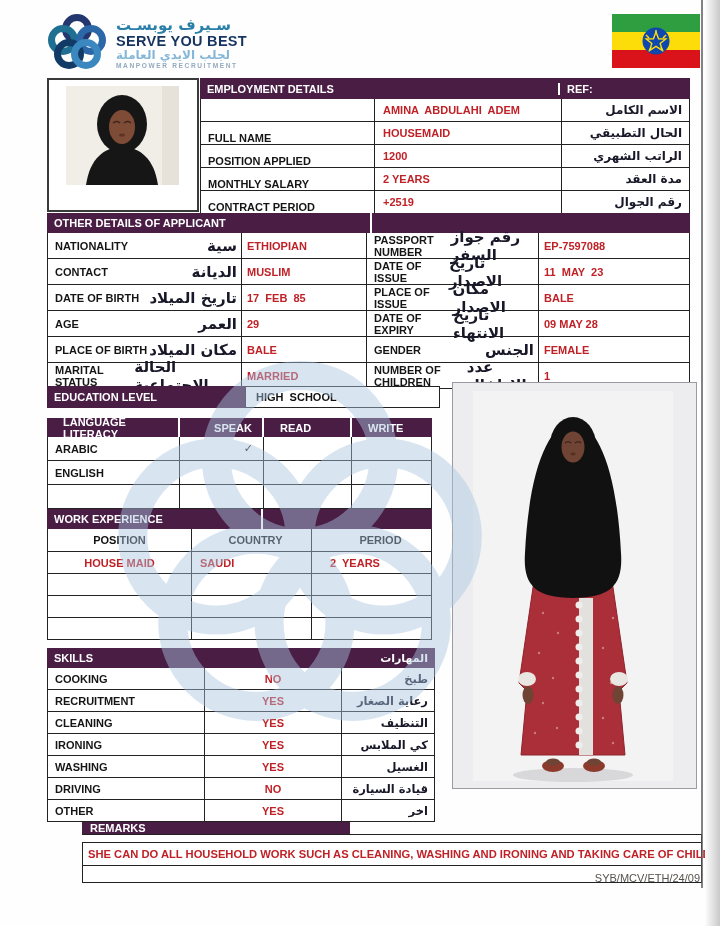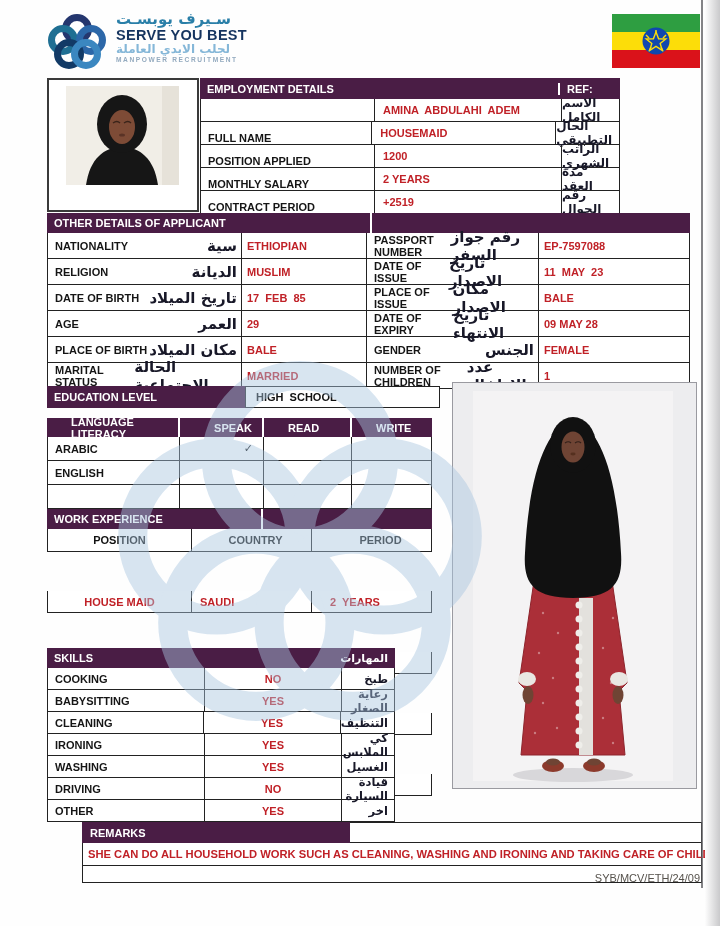--- a/index.html
+++ b/index.html
@@ -1,38 +1,38 @@
 <!DOCTYPE html>
 <html><head>
 <meta charset="utf-8">
 <style>
   html,body{margin:0;padding:0;background:#e9e9e9;}
   .page{position:relative;width:720px;height:926px;background:#fefefe;overflow:hidden;
         font-family:"Liberation Sans",sans-serif;color:#111;}
   .abs{position:absolute;}
   
-  .logo{left:46px;top:12px;display:flex;align-items:flex-start;gap:8px;}
+  .logo{left:46px;top:12px;display:flex;align-items:center;gap:8px;}
   .logo-text{display:flex;flex-direction:column;line-height:1.05;}
   .logo-ar-title{font-family:"DejaVu Sans",sans-serif;color:#2a7fa8;font-weight:bold;font-size:15px;}
   .logo-en-title{color:#15345f;font-weight:bold;font-size:14.5px;letter-spacing:.3px;}
   .logo-ar-sub{font-family:"DejaVu Sans",sans-serif;color:#85b7d8;font-size:12px;font-weight:bold;}
   .logo-en-sub{color:#93aabf;font-size:6.6px;font-weight:bold;letter-spacing:1.6px;margin-top:1px;}
   
   .flag{left:612px;top:14px;width:88px;height:54px;}
   
   .photo-box{left:47px;top:78px;width:148px;height:130px;background:#fff;border:2px solid #3a3a3a;}
   .photo-box svg{position:absolute;left:17px;top:6px;}
   
   .bar{background:#4a1d45;color:#fff;font-weight:bold;font-size:11px;display:flex;align-items:center;}
   .cell{display:flex;align-items:center;font-size:11px;box-sizing:border-box;}
   .lbl{font-weight:bold;color:#151515;}
   .val{color:#c02127;font-weight:bold;white-space:pre;}
   .ar{font-family:"DejaVu Sans",sans-serif;font-weight:bold;color:#181828;}
   
-  .emp{left:200px;top:78px;width:420px;}
+  .emp{left:200px;top:78px;width:490px;}
   .emp .bar{height:21px;}
   .emp-row{display:flex;height:22px;border-left:1.5px solid #222;border-right:1.5px solid #222;border-bottom:1px solid #222;background:#fff;}
   .emp .c1{width:173px;padding-left:7px;margin-top:39px;}
   .emp .c2{width:187px;padding-left:8px;border-left:1px solid #222;}
   .emp .c3{flex:1;justify-content:flex-end;padding-right:7px;border-left:1px solid #222;font-size:12px;}
   
   .other{left:47px;top:213px;width:643px;}
   .other .bar{height:20px;}
   .oth-row{display:flex;height:25px;border-left:1.5px solid #222;border-right:1.5px solid #222;border-bottom:1px solid #222;background:#fff;}
   .oth-row .g1{width:193px;justify-content:space-between;padding:0 4px 0 7px;}
@@ -40,54 +40,54 @@
   .oth-row .g2{width:172px;justify-content:space-between;padding:0 4px 0 7px;border-left:1px solid #222;}
   .oth-row .v2{flex:1;padding-left:5px;border-left:1px solid #222;}
   .oth-row .ar{font-size:15px;}
   
   .edu{left:47px;top:386px;width:393px;height:22px;display:flex;}
   .edu .bar{width:198px;padding-left:7px;box-sizing:border-box;height:22px;}
   .edu .cell{flex:1;border:1.5px solid #222;padding-left:10px;background:#fff;font-weight:bold;white-space:pre;}
   
   .lang{left:47px;top:418px;width:385px;}
   .lang .hdr{display:flex;height:19px;}
-  .lang .hdr .cell{background:#4a1d45;color:#fff;font-weight:bold;padding-left:24px;border-left:2px solid #fff;}
+  .lang .hdr .cell{background:#4a1d45;color:#fff;font-weight:bold;padding-left:16px;border-left:2px solid #fff;}
   .lang .hdr .cell:first-child{border-left:none;}
   .lang-row{display:flex;height:23px;border-left:1.5px solid #222;border-right:1.5px solid #222;border-bottom:1px solid #222;background:#fff;}
   .lang .w1{width:131px;padding-left:7px;}
   .lang .w2{width:84px;border-left:1px solid #222;justify-content:flex-end;padding-right:10px;}
   .lang .w3{width:88px;border-left:1px solid #222;}
   .lang .w4{flex:1;border-left:1px solid #222;}
   
   .work{left:47px;top:509px;width:385px;}
   .work .bar{height:20px;}
   .work-hdr{display:flex;height:22px;border:1.5px solid #222;border-top:none;background:#fff;}
   .work-hdr .cell{font-weight:bold;justify-content:center;}
-  .work-row{display:flex;height:21px;border:1.5px solid #222;border-top:none;background:#fff;margin-top:39px;}
+  .work-row{display:flex;height:21px;border:1.5px solid #222;border-top:none;background:#fff;}
   .work .k1{width:143px;}
   .work .k2{width:120px;border-left:1px solid #222;padding-left:8px;}
   .work .k3{flex:1;border-left:1px solid #222;padding-left:18px;}
   .work-row .k1{justify-content:center;}
   
-  .skills{left:47px;top:648px;width:348px;text-align:right;}
+  .skills{left:47px;top:648px;width:388px;}
   .skills .bar{height:20px;justify-content:space-between;padding:0 7px;box-sizing:border-box;}
   .skills .bar .ar{color:#fff;}
   .skill-row{display:flex;height:21px;border-left:1.5px solid #222;border-right:1.5px solid #222;border-bottom:1.5px solid #222;background:#fff;}
   .skills .s1{width:156px;padding-left:7px;}
   .skills .s2{width:137px;border-left:1px solid #222;justify-content:center;}
   .skills .s3{flex:1;border-left:1px solid #222;justify-content:flex-end;padding-right:6px;font-size:11.5px;}
   
   .big-photo{left:452px;top:382px;width:245px;height:407px;background:#ececee;border:1px solid #9a9aa0;box-sizing:border-box;}
   .hw{left:452px;top:789px;width:245px;height:21px;display:flex;border:1.5px solid #222;box-sizing:border-box;background:#fff;}
   .hw .cell{font-weight:bold;padding-left:7px;}
   .hw .h1{width:115px;border-right:1.5px solid #222;}
   .hw .h2{flex:1;}
   
   .remarks{left:82px;top:822px;width:620px;}
-  .remarks .tab-row{display:flex;height:21px;}
+  .remarks .tab-row{display:flex;height:21px;flex-direction:column;}
   .remarks .tab{width:268px;padding-left:8px;box-sizing:border-box;}
   .remarks .tab-rest{flex:1;border:1.5px solid #222;border-left:none;background:#fff;}
   .remarks .text-row{height:22px;border:1.5px solid #222;border-top:none;display:flex;align-items:center;padding-left:5px;background:#fff;font-size:11.2px;}
   .remarks .empty-row{height:16px;border:1.5px solid #222;border-top:none;background:#fff;}
   .remarks .code{position:absolute;right:2px;top:50px;font-size:11px;color:#56524c;background:transparent;}
   
   .watermark{pointer-events:none;}
   .scan-strip{right:0;top:0;width:15px;height:926px;background:linear-gradient(to right,#fdfdfd,#c9c9cb);}
   .scan-line{left:701px;top:0;width:2px;height:888px;background:#5a5a5e;opacity:.75;}
 </style>
@@ -190,21 +190,21 @@
           </div>
           <div class="cell v1 val">ETHIOPIAN</div>
           <div class="cell g2">
             <div class="lbl">PASSPORT NUMBER</div>
             <div class="ar">رقم جواز السفر</div>
           </div>
           <div class="cell v2 val">EP-7597088</div>
         </div>
         <div class="oth-row">
           <div class="cell g1">
-            <div class="lbl">RELIGION</div>
+            <div class="lbl">CONTACT</div>
             <div class="ar">الديانة</div>
           </div>
           <div class="cell v1 val">MUSLIM</div>
           <div class="cell g2">
             <div class="lbl">DATE OF ISSUE</div>
             <div class="ar">تاريخ الاصدار</div>
           </div>
           <div class="cell v2 val">11  MAY  23</div>
         </div>
         <div class="oth-row">
@@ -331,21 +331,21 @@
       <span>SKILLS</span>
       <span class="ar">المهارات</span>
     </div>
     <div id="skill-rows">
         <div class="skill-row">
           <div class="cell s1 lbl">COOKING</div>
           <div class="cell s2 val">NO</div>
           <div class="cell s3 ar">طبخ</div>
         </div>
         <div class="skill-row">
-          <div class="cell s1 lbl">BABYSITTING</div>
+          <div class="cell s1 lbl">RECRUITMENT</div>
           <div class="cell s2 val">YES</div>
           <div class="cell s3 ar">رعاية الصغار</div>
         </div>
         <div class="skill-row">
           <div class="cell s1 lbl">CLEANING</div>
           <div class="cell s2 val">YES</div>
           <div class="cell s3 ar">التنظيف</div>
         </div>
         <div class="skill-row">
           <div class="cell s1 lbl">IRONING</div>

